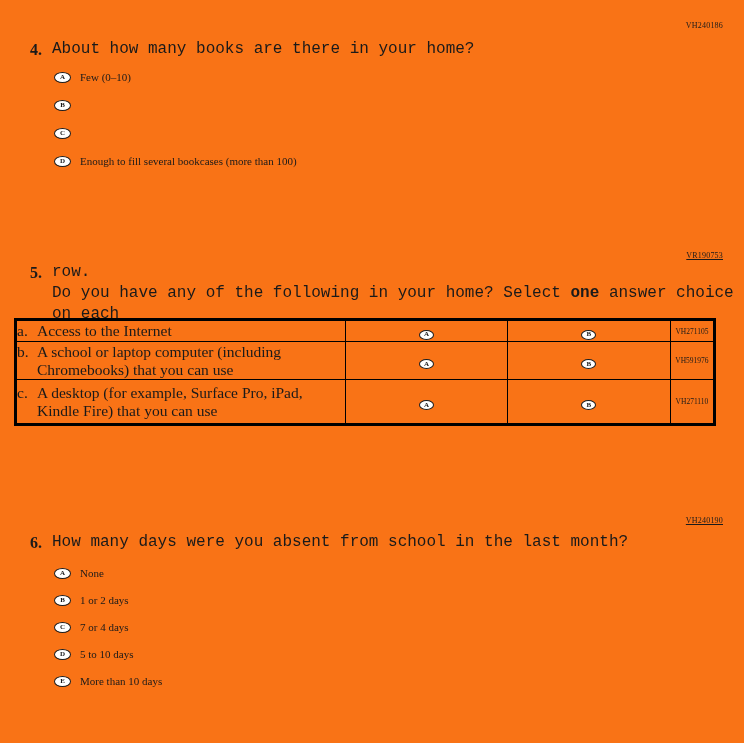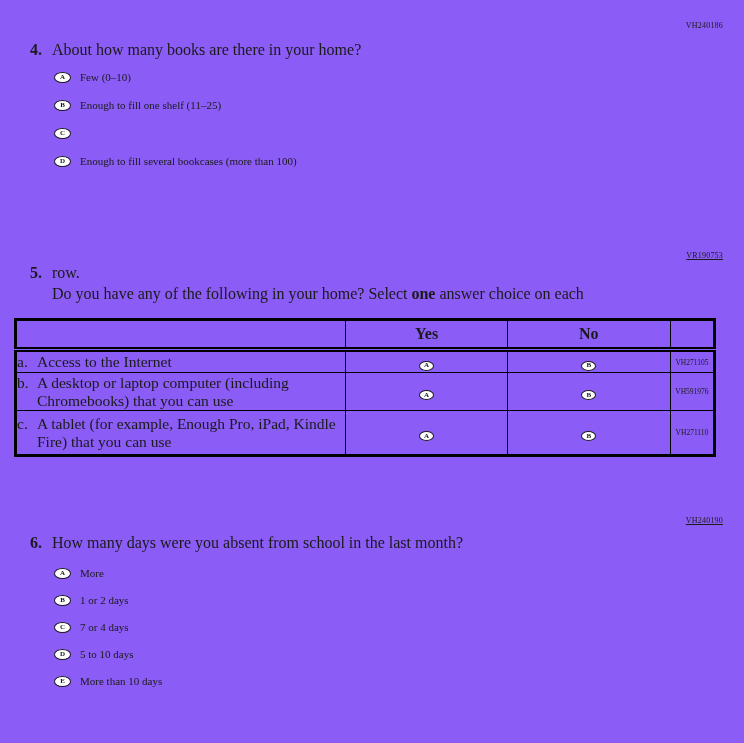--- a/index.html
+++ b/index.html
@@ -1,20 +1,20 @@
 <!DOCTYPE html>
 <html><head>
 <meta charset="utf-8">
 <style>
   html, body { margin: 0; padding: 0; background: #fff; }
   .page {
     position: relative;
     width: 744px;
     height: 743px;
-    background: #8b5cf6;
+    background: #f97316;
     font-family: "Liberation Serif", "DejaVu Serif", serif;
     color: #1a1a1a;
     overflow: hidden;
   }
   .code {
     position: absolute;
     right: 21px;
     font-size: 8px;
     letter-spacing: 0.2px;
     color: #1b1b1b;
@@ -28,21 +28,21 @@
     position: absolute;
     left: 30px;
     display: flex;
     font-size: 16px;
     line-height: 21px;
   }
   .qnum { font-weight: bold; width: 22px; flex: 0 0 22px; }
   .q4 { top: 39px; }
   .q5 { top: 262px; }
   .q6 { top: 532px; }
-  .qtext-block { display: block; }
+  .qtext-block { display: block; font-family: Liberation Mono, monospace; }
   .qline { display: block; }
 
   .options { position: absolute; left: 54px; }
   .q4-options { top: 68px; }
   .q6-options { top: 564px; }
   .option { display: flex; align-items: center; height: 18px; margin-bottom: 10px; }
   .q6-options .option { margin-bottom: 9px; }
   .option-label { font-size: 11px; white-space: nowrap; }
 
   .bubble {
@@ -120,21 +120,20 @@
     <div class="option">
       <span class="bubble">
           <span class="bubble-letter">A</span>
         </span>
       <span class="option-label">Few (0–10)</span>
     </div>
     <div class="option">
       <span class="bubble">
           <span class="bubble-letter">B</span>
         </span>
-      <span class="option-label">Enough to fill one shelf (11–25)</span>
     </div>
     <div class="option">
       <span class="bubble">
           <span class="bubble-letter">C</span>
         </span>
     </div>
     <div class="option">
       <span class="bubble">
           <span class="bubble-letter">D</span>
         </span>
@@ -153,26 +152,20 @@
   </div>
 
   <table class="grid">
     <colgroup>
       <col style="width:330px">
       <col style="width:161px">
       <col style="width:163px">
       <col style="width:44px">
     </colgroup>
     <tbody>
-      <tr class="head">
-        <td class="stem"></td>
-        <td>Yes</td>
-        <td>No</td>
-        <td class="codecell"></td>
-      </tr>
       <tr class="row-a">
         <td class="stem">
           <span class="stem-flex">
             <span class="stem-prefix">a.</span>
             <span class="stem-label">Access to the Internet</span>
           </span>
         </td>
         <td class="choice">
           <span class="bubble">
               <span class="bubble-letter">A</span>
@@ -182,40 +175,40 @@
           <span class="bubble">
               <span class="bubble-letter">B</span>
             </span>
         </td>
         <td class="codecell">VH271105</td>
       </tr>
       <tr class="row-b">
         <td class="stem">
           <span class="stem-flex">
             <span class="stem-prefix">b.</span>
-            <span class="stem-label">A desktop or laptop computer (including Chromebooks) that you can use</span>
+            <span class="stem-label">A school or laptop computer (including Chromebooks) that you can use</span>
           </span>
         </td>
         <td class="choice">
           <span class="bubble">
               <span class="bubble-letter">A</span>
             </span>
         </td>
         <td class="choice">
           <span class="bubble">
               <span class="bubble-letter">B</span>
             </span>
         </td>
         <td class="codecell">VH591976</td>
       </tr>
       <tr class="row-c">
         <td class="stem">
           <span class="stem-flex">
             <span class="stem-prefix">c.</span>
-            <span class="stem-label">A tablet (for example, Enough Pro, iPad, Kindle Fire) that you can use</span>
+            <span class="stem-label">A desktop (for example, Surface Pro, iPad, Kindle Fire) that you can use</span>
           </span>
         </td>
         <td class="choice">
           <span class="bubble">
               <span class="bubble-letter">A</span>
             </span>
         </td>
         <td class="choice">
           <span class="bubble">
               <span class="bubble-letter">B</span>
@@ -231,21 +224,21 @@
   <div class="question q6">
     <span class="qnum">6.</span>
     <span class="qtext-block">How many days were you absent from school in the last month?</span>
   </div>
 
   <div class="options q6-options">
     <div class="option">
       <span class="bubble">
           <span class="bubble-letter">A</span>
         </span>
-      <span class="option-label">More</span>
+      <span class="option-label">None</span>
     </div>
     <div class="option">
       <span class="bubble">
           <span class="bubble-letter">B</span>
         </span>
       <span class="option-label">1 or 2 days</span>
     </div>
     <div class="option">
       <span class="bubble">
           <span class="bubble-letter">C</span>

